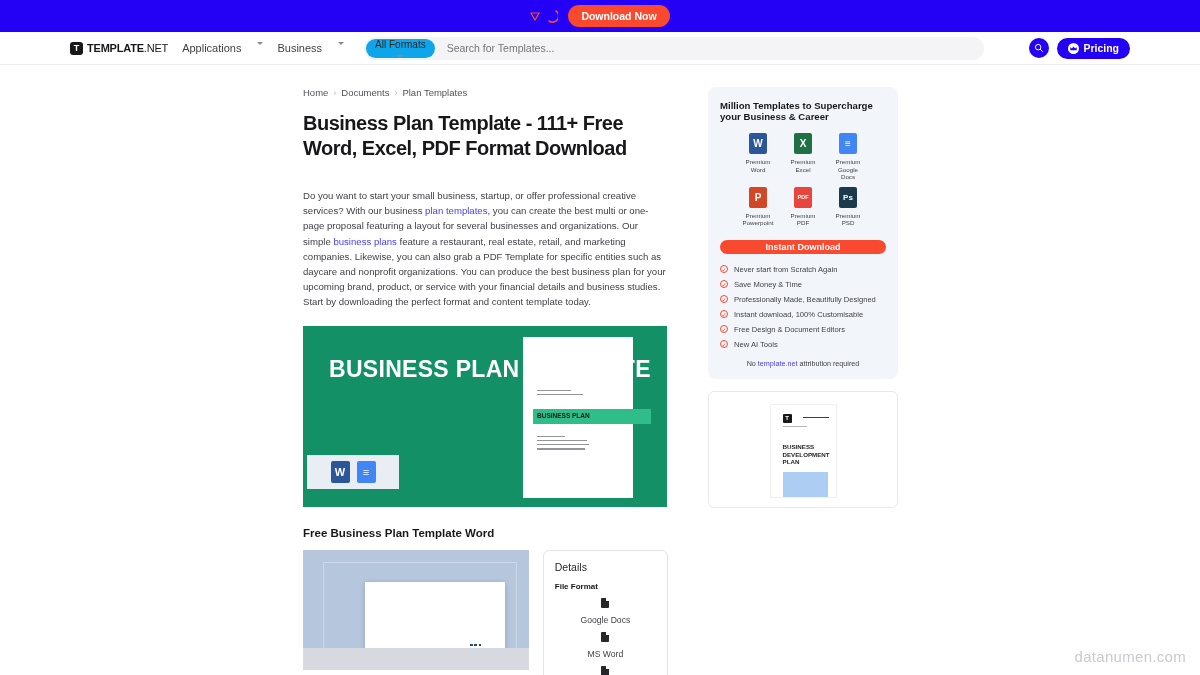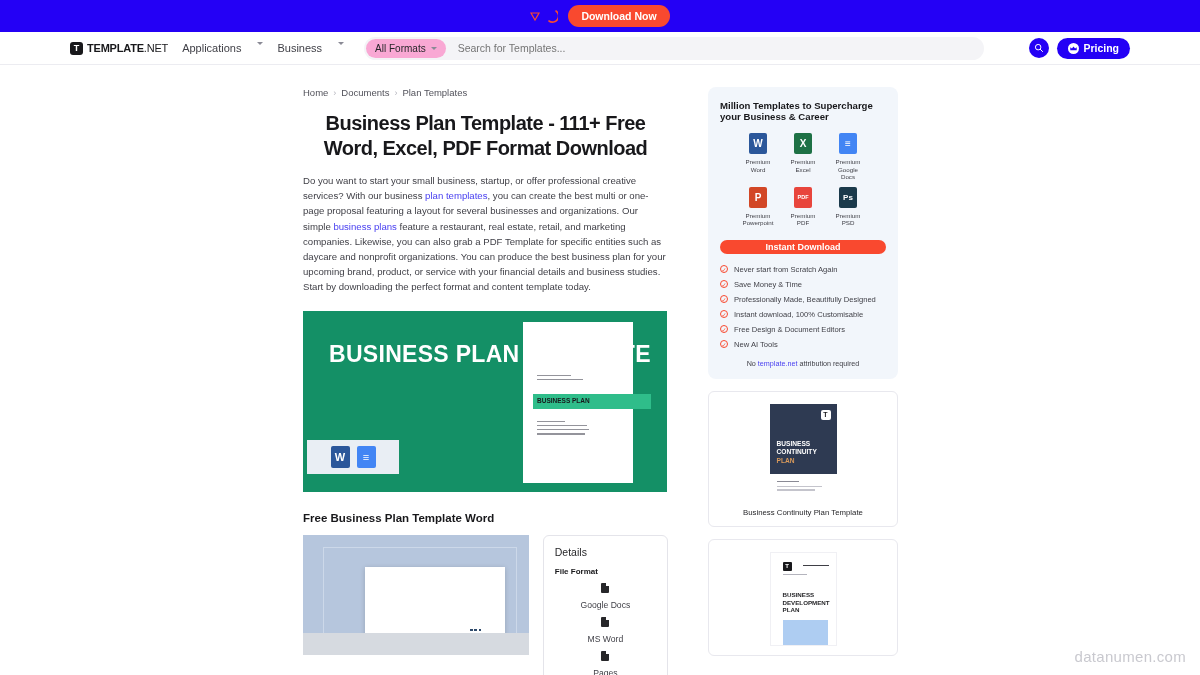--- a/index.html
+++ b/index.html
@@ -80,29 +80,30 @@
     flex: 1;
     height: 23px;
     background: #f4f4f7;
     border-radius: 20px;
     display: flex;
     align-items: center;
     margin-left: 6px;
     max-width: 620px;
   }
   .format-pill {
-    background: #f9a8d4;
+    background: #0ea5e9;
     border-radius: 20px;
     height: 19px;
     margin-left: 2px;
     padding: 0 9px;
     display: flex; align-items: center; gap: 5px;
     font-size: 10px; color: #27272a;
     cursor: pointer;
     white-space: nowrap;
+    flex-direction: column;
   }
   .search-input {
     border: none; outline: none; background: transparent;
     font-size: 10.5px; color: #9a9aa5;
     font-family: "Liberation Sans", sans-serif;
     padding-left: 12px;
     flex: 1;
   }
   .header-right { margin-left: auto; display: flex; align-items: center; gap: 8px; }
   .search-btn {
@@ -132,22 +133,21 @@
   .breadcrumb { display: flex; align-items: center; gap: 5px; font-size: 9.5px; color: #52525b; margin-bottom: 13px; }
   .bc-sep { color: #b4b4bd; font-size: 9px; }
   .bc-item { cursor: pointer; }
 
   h1.page-title {
     font-size: 20px;
     line-height: 25px;
     font-weight: 800;
     letter-spacing: -0.5px;
     color: #18181b;
-    margin-bottom: 12px;
-    text-align: center;
+    margin-bottom: 27px;
   }
 
   .body-copy {
     font-size: 9.6px;
     line-height: 15.2px;
     color: #3f3f46;
   }
   .body-copy a { color: #4a41f0; text-decoration: none; cursor: pointer; }
 
   
@@ -535,36 +535,20 @@
         <span class="perk-ic">✓</span>
         <span>New AI Tools</span>
       </div>
 
       <div class="attrib">
         <span>No </span><a>template.net</a><span> attribution required</span>
       </div>
     </div>
 
 
-    <div class="tcard">
-      <div class="tthumb-dark">
-        <span class="badge">T</span>
-        <div class="tt">
-          <div>BUSINESS</div>
-          <div>CONTINUITY</div>
-          <div class="accent">PLAN</div>
-        </div>
-        <div class="foot">
-          <i class="l1"></i>
-            <i class="l2"></i>
-            <i class="l3"></i>
-        </div>
-      </div>
-      <div class="tcaption">Business Continuity Plan Template</div>
-    </div>
 
     <div class="tcard">
       <div class="tthumb-light">
         <span class="logo-sq">T</span>
         <i class="rule"></i>
         <i class="sub"></i>
         <div class="tt2">
           <div>BUSINESS</div>
           <div>DEVELOPMENT</div>
           <div>PLAN</div>

